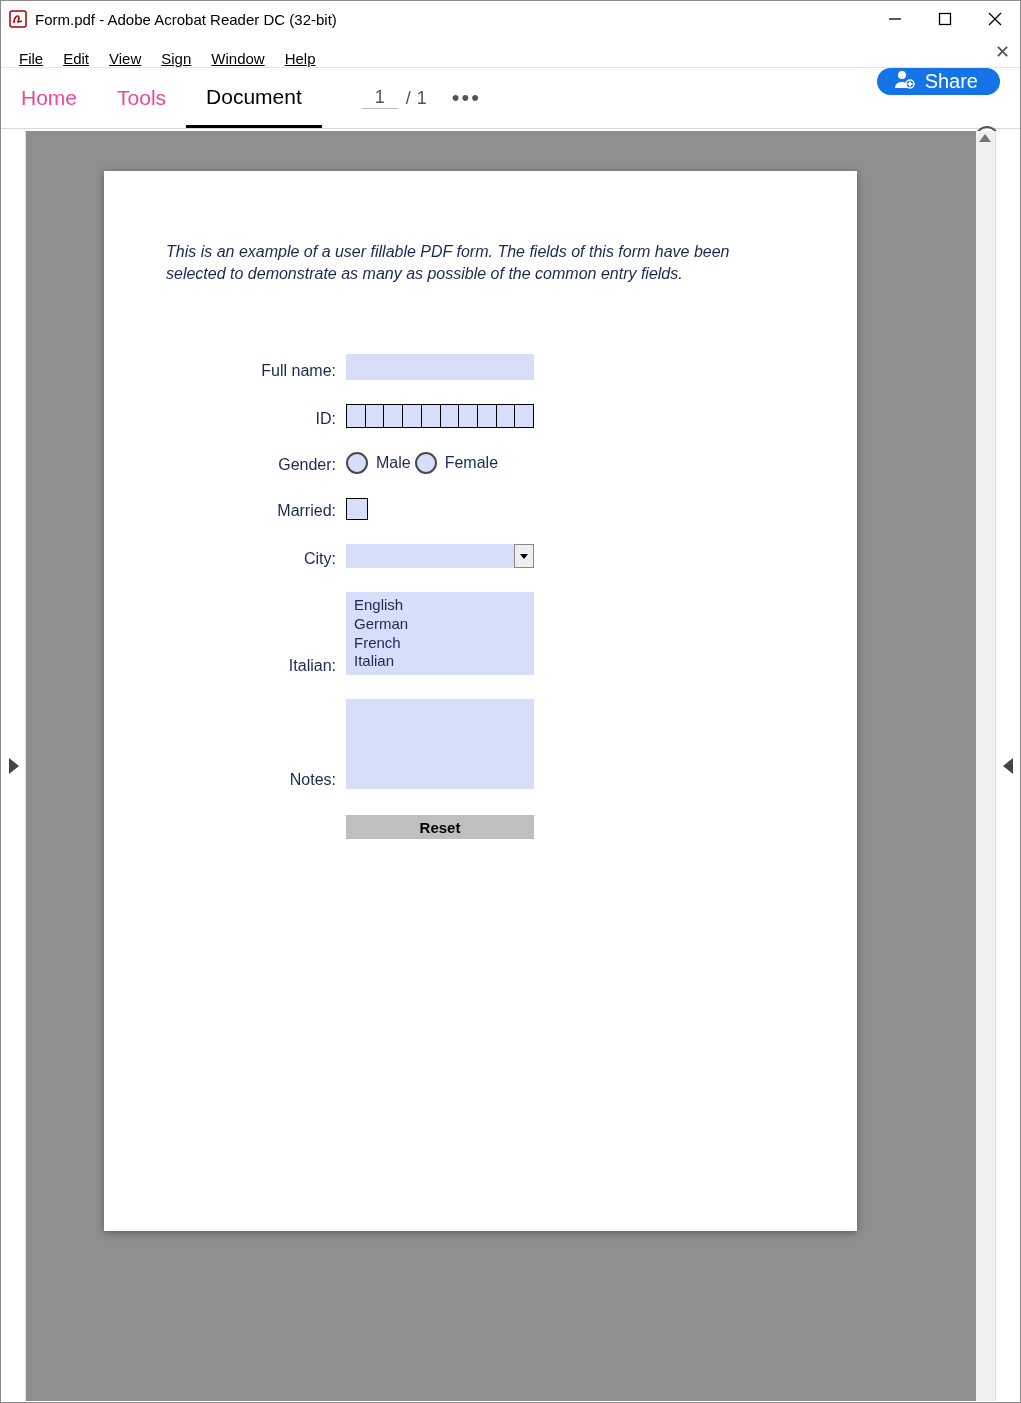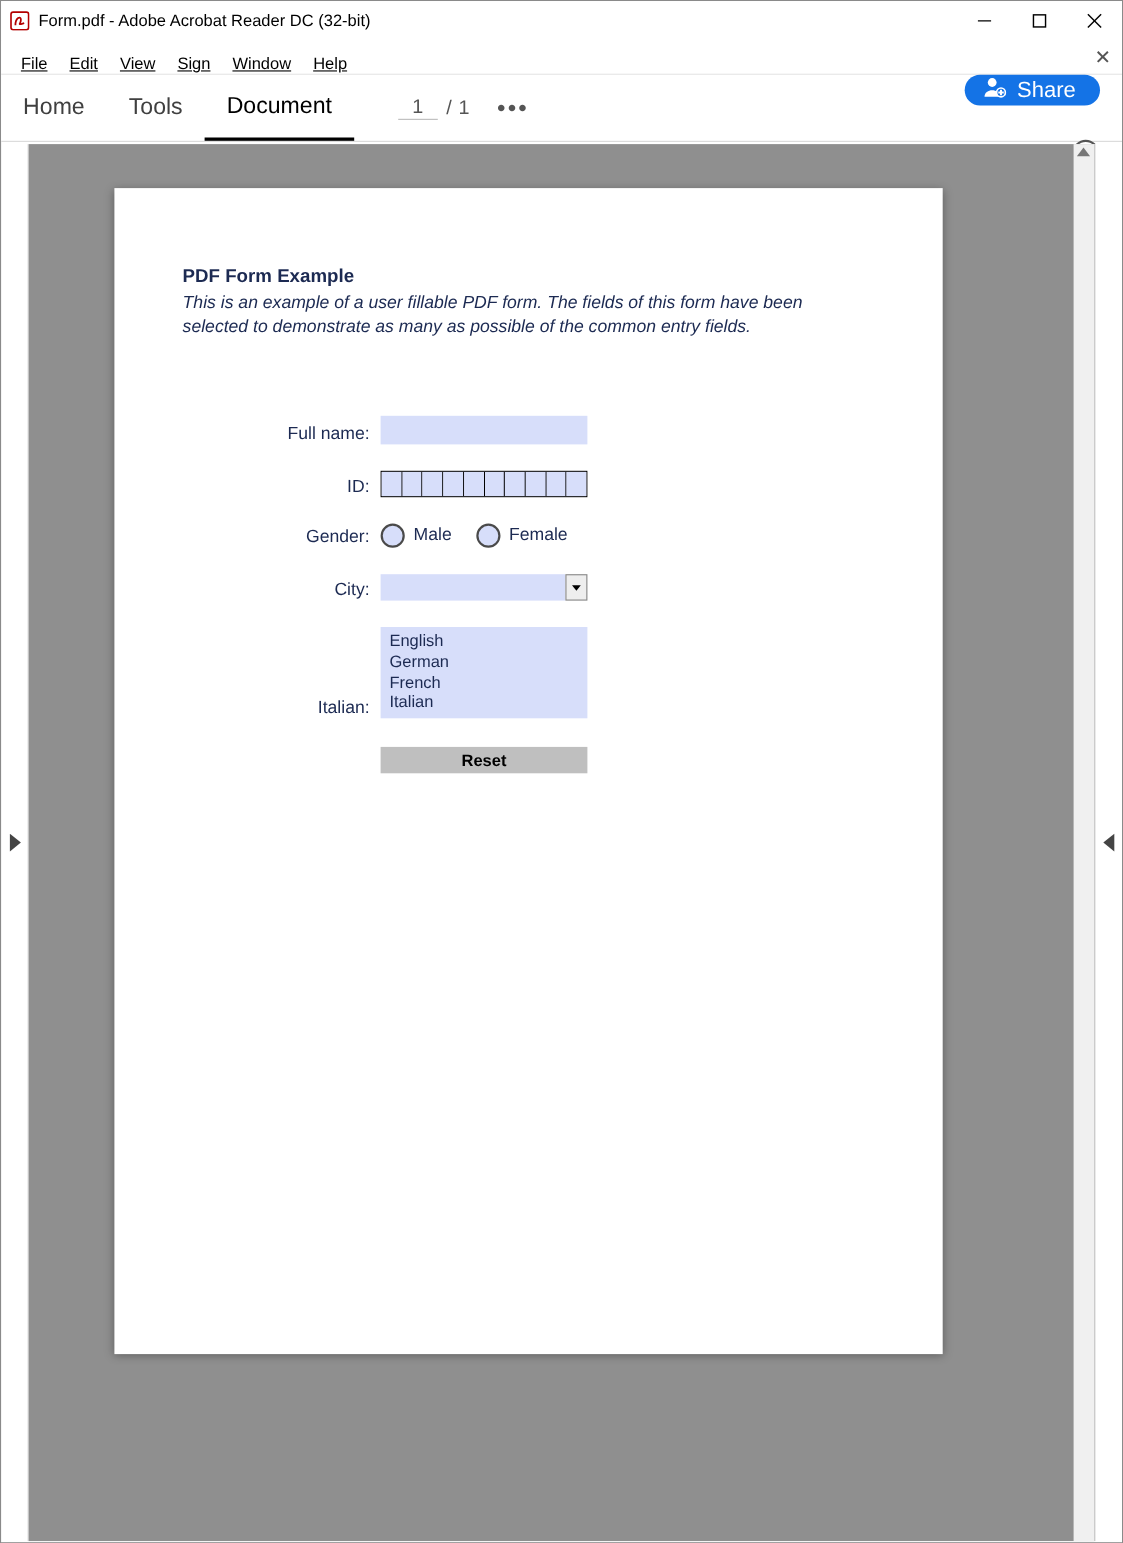--- a/index.html
+++ b/index.html
@@ -61,21 +61,21 @@
     display:flex;
     align-items:center;
     background:#fff;
     position:relative;
   }
   .toolbar .nav-tab {
     padding: 0 20px;
     height:100%;
     display:flex;align-items:center;
     font-size:21px;
-    color:#404040;
+    color:#ec4899;
   }
   .toolbar .nav-tab.active {
     color:#000;
     border-bottom: 3px solid #000;
     font-weight:400;
   }
   .toolbar .pager {
     margin-left:40px;
     display:flex;align-items:center;
     font-size:18px;color:#555;
@@ -142,21 +142,21 @@
   .form-fields { margin-top:70px; }
   .field-row { display:flex; align-items:flex-end; margin-bottom:24px; }
   .field-label { width:180px; text-align:right; padding-right:10px; padding-top:4px; color:#1c2a52; font-size:16px;}
   .field-input { }
   .text-input {
     width:188px; height:26px; background:#d7defa; border:none;
   }
   .id-boxes { display:flex; border:1.5px solid #000; height:24px; width:188px;}
   .id-boxes .cell { flex:1; border-right:1.5px solid #000; background:#d7defa;}
   .id-boxes .cell:last-child { border-right:none; }
-  .radio-row { display:flex; align-items:center; gap:22px; }
+  .radio-row { display:flex; align-items:center; gap:4px; }
   .radio {
     width:22px;height:22px;border:2px solid #4a4a4a;border-radius:50%;
     background:#d7defa; display:inline-block; vertical-align:middle;
   }
   .radio-label { margin-left:8px; color:#1c2a52; font-size:16px;}
   .radio-pair { display:flex;align-items:center; }
   .checkbox {
     width:22px;height:22px;border:1.5px solid #000;background:#d7defa;
   }
   .city-select {
@@ -269,21 +269,20 @@
   </div>
 </div>
 
 <div class="doc-area">
   <div class="side-handle left">
       <div class="tri-right"></div>
     </div>
   <div class="doc-viewport">
     <div class="page">
       <div class="page-inner">
-        <div class="form-title">PDF Form Example</div>
         <div class="form-desc">This is an example of a user fillable PDF form. The fields of this form have been selected to demonstrate as many as possible of the common entry fields.</div>
 
         <div class="form-fields">
           <div class="field-row">
             <div class="field-label">Full name:</div>
             <div class="field-input">
                 <div class="text-input"></div>
               </div>
           </div>
 
@@ -312,20 +311,26 @@
                 <span class="radio"></span>
                 <span class="radio-label">Male</span>
               </div>
               <div class="radio-pair">
                 <span class="radio"></span>
                 <span class="radio-label">Female</span>
               </div>
             </div>
           </div>
 
+          <div class="field-row">
+            <div class="field-label">Married:</div>
+            <div class="field-input">
+                <div class="checkbox"></div>
+              </div>
+          </div>
 
           <div class="field-row">
             <div class="field-label">City:</div>
             <div class="field-input">
               <div class="city-select">
                 <div class="city-val"></div>
                 <div class="city-arrow">
                     <div class="tri"></div>
                   </div>
               </div>
@@ -337,20 +342,26 @@
             <div class="field-input">
               <div class="lang-list">
                 <div>English</div>
                 <div>German</div>
                 <div>French</div>
                 <div>Italian</div>
               </div>
             </div>
           </div>
 
+          <div class="field-row">
+            <div class="field-label">Notes:</div>
+            <div class="field-input">
+                <div class="notes-area"></div>
+              </div>
+          </div>
 
           <div class="field-row" style="margin-top:26px">
             <div class="field-label"></div>
             <div class="field-input">
               <div class="reset-btn">
                 <span>Reset</span>
               </div>
             </div>
           </div>
         </div>

